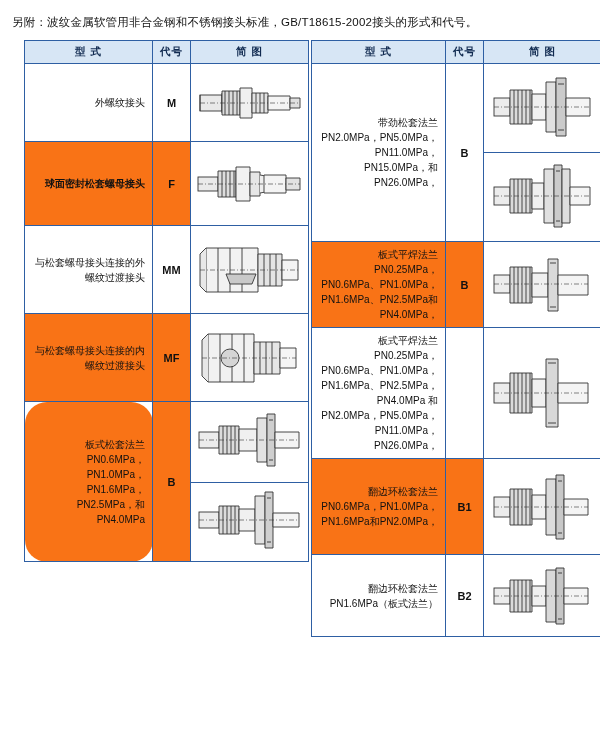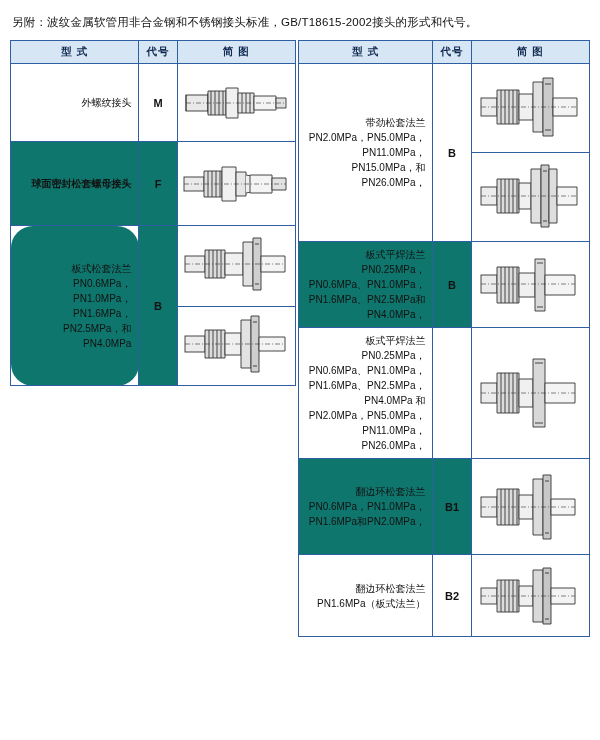--- a/index.html
+++ b/index.html
@@ -28,20 +28,21 @@
     color: #111;
     margin: 0 0 10px 2px;
     letter-spacing: 0.2px;
     white-space: nowrap;
   }
   .tables {
     display: flex;
     flex-direction: row;
     align-items: flex-start;
     gap: 0px;
+    margin-left: 14px;
   }
   table {
     border-collapse: collapse;
     table-layout: fixed;
   }
   table.left { width: 286px; }
   table.right { width: 292px; margin-left: 2px; }
   th, td {
     border: 1px solid #2e5fa3;
     padding: 0;
@@ -72,21 +73,21 @@
   }
   td.code {
     font-size: 11px;
     font-weight: bold;
     color: #111;
   }
   td.fig {
     padding: 0;
     background: #ffffff;
   }
-  tr.tint td.type, tr.tint td.code { background: #0f766e; }
+  tr.tint td.type, tr.tint td.code { background: #f97316; }
   tr.plain td.type, tr.plain td.code { background: #ffffff; }
 
   .figwrap {
     width: 100%;
     height: 100%;
     display: flex;
     align-items: center;
     justify-content: center;
   }
   .figwrap svg { display: block; }
@@ -155,21 +156,61 @@
                   <path d="M66 24 A10 9 0 0 1 66 42" fill="#efefef"></path>
                   <path d="M70 24 L92 24 L92 42 L70 42 Z" fill="#f4f4f4"></path>
                   <path d="M92 27 L106 27 L106 39 L92 39 Z" fill="#e2e2e2"></path>
                   <path d="M4 33 L106 33" stroke-dasharray="5 2 1 2" stroke-width="0.6"></path>
                 </g>
               </svg>
             </div>
           </td>
         </tr>
 
-
+        <tr class="plain" style="height:88px">
+          <td class="type">与松套螺母接头连接的外螺纹过渡接头</td>
+          <td class="code">MM</td>
+          <td class="fig">
+            <div class="figwrap">
+              <svg width="108" height="72" viewBox="0 0 108 72">
+                <g fill="none" stroke="#333" stroke-width="0.9">
+                  <path d="M10 14 L62 14 L62 58 L10 58 Z" fill="#f2f2f2"></path>
+                  <path d="M10 14 L4 20 L4 52 L10 58" fill="#e8e8e8"></path>
+                  <path d="M22 14 L22 58 M34 14 L34 58 M46 14 L46 58"></path>
+                  <path d="M62 20 L86 20 L86 52 L62 52 Z" fill="#e4e4e4"></path>
+                  <path d="M68 20 L68 52 M74 20 L74 52 M80 20 L80 52"></path>
+                  <path d="M86 26 L102 26 L102 46 L86 46 Z" fill="#f4f4f4"></path>
+                  <path d="M30 40 L60 40 L56 50 L34 50 Z" fill="#c9c9c9"></path>
+                  <path d="M4 36 L102 36" stroke-dasharray="5 2 1 2" stroke-width="0.6"></path>
+                </g>
+              </svg>
+            </div>
+          </td>
+        </tr>
+
+        <tr class="tint" style="height:88px">
+          <td class="type">与松套螺母接头连接的内螺纹过渡接头</td>
+          <td class="code">MF</td>
+          <td class="fig">
+            <div class="figwrap">
+              <svg width="108" height="72" viewBox="0 0 108 72">
+                <g fill="none" stroke="#333" stroke-width="0.9">
+                  <path d="M12 12 L58 12 L58 60 L12 60 Z" fill="#f1f1f1"></path>
+                  <path d="M12 12 L6 18 L6 54 L12 60" fill="#e7e7e7"></path>
+                  <path d="M24 12 L24 60 M36 12 L36 60 M48 12 L48 60"></path>
+                  <path d="M58 20 L84 20 L84 52 L58 52 Z" fill="#e5e5e5"></path>
+                  <path d="M64 20 L64 52 M70 20 L70 52 M76 20 L76 52"></path>
+                  <path d="M84 26 L100 26 L100 46 L84 46 Z" fill="#f5f5f5"></path>
+                  <circle cx="34" cy="36" r="9" fill="#d5d5d5"></circle>
+                  <path d="M6 36 L100 36" stroke-dasharray="5 2 1 2" stroke-width="0.6"></path>
+                </g>
+              </svg>
+            </div>
+          </td>
+        </tr>
 
 
         <tr class="tint" style="height:160px">
           <td class="type" style="white-space:pre-line;border-radius:22px;">板式松套法兰
 PN0.6MPa，PN1.0MPa，PN1.6MPa，PN2.5MPa，和PN4.0MPa</td>
           <td class="code">B</td>
           <td class="fig" style="padding:0">
             <div style="height:80px;border-bottom:1px solid #2e5fa3;display:flex;align-items:center;justify-content:center;">
               <svg width="110" height="72" viewBox="0 0 110 72">
                 <g fill="none" stroke="#333" stroke-width="0.9">

